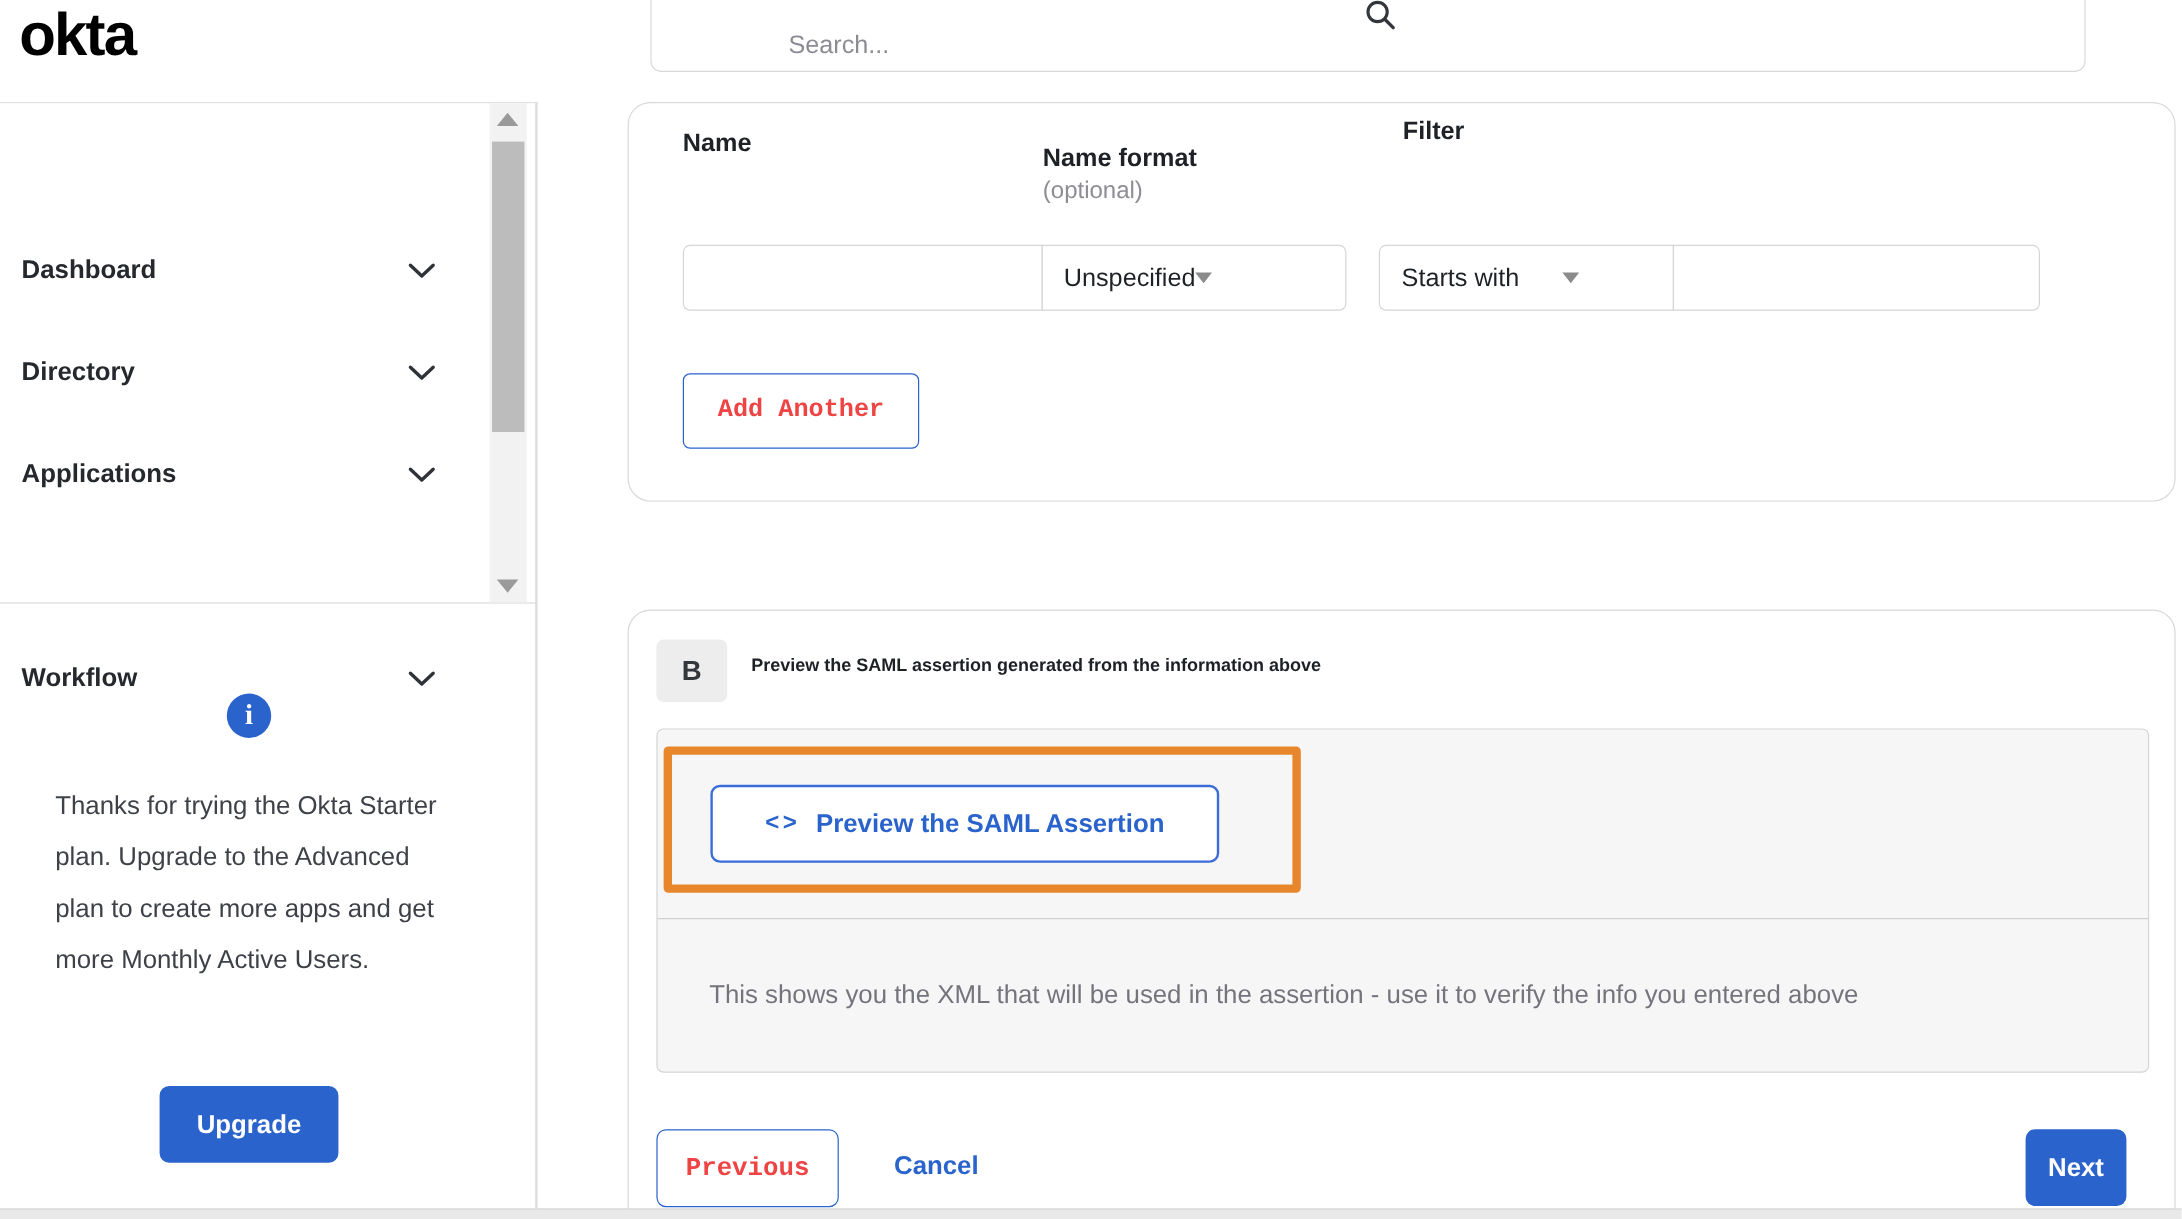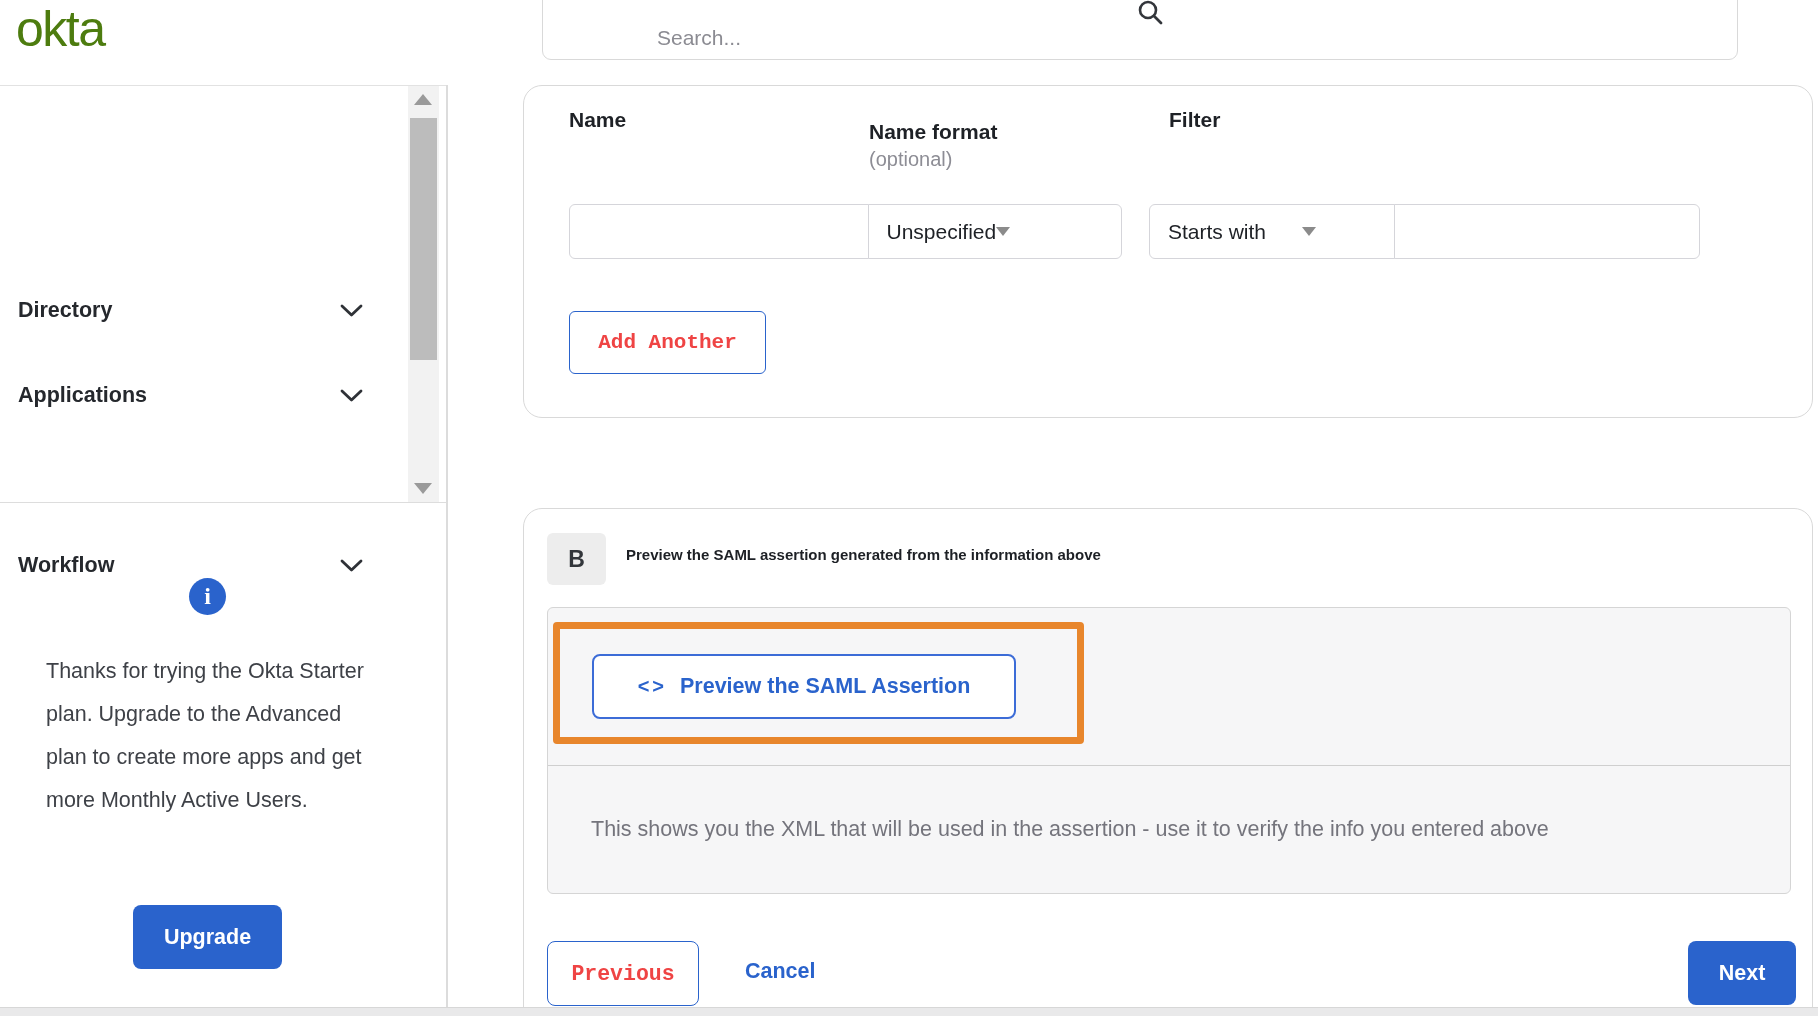--- a/index.html
+++ b/index.html
@@ -1,22 +1,22 @@
 <!DOCTYPE html>
 <html><head>
 <meta charset="utf-8">
 <style>
   * { margin: 0; padding: 0; box-sizing: border-box; }
   html, body { width: 1818px; height: 1016px; overflow: hidden; background: #ffffff;
     font-family: "Liberation Sans", sans-serif; }
   .abs { position: absolute; }
 
   
-  #logo { left: 16px; top: 0px; font-size: 50px; font-weight: 400; letter-spacing: -1.5px;
-    color: #4d7c0f; text-align: center; }
+  #logo { left: 16px; top: 0px; font-size: 50px; font-weight: 700; letter-spacing: -1.5px;
+    color: #000000; text-align: center; }
   #searchbox { left: 542px; top: -16px; width: 1196px; height: 76px; background: #fff;
     border: 1.5px solid #d9d9d9; border-radius: 9px; display: flex; align-items: flex-end; }
   #searchbox .inner { display: flex; align-items: center; height: 60px; width: 100%; padding-left: 20px; flex-direction: column; }
   #search-input { border: none; outline: none; font-size: 21px; color: #3c3f44; width: 1000px;
     margin-left: 14px; background: transparent; font-family: "Liberation Sans", sans-serif; }
   #search-input::placeholder { color: #8b8b92; }
 
   
   #nav { left: 0; top: 85px; width: 447px; height: 418px; background: #fff;
     border-top: 1.5px solid #e2e2e2; border-bottom: 1.5px solid #dddddd; }
@@ -81,21 +81,21 @@
     font-size: 21.5px; font-weight: 700; cursor: pointer; display: flex; align-items: center;
     justify-content: center; gap: 13px; font-family: "Liberation Sans", sans-serif; }
   #preview-btn .code { font-size: 20px; font-weight: 700; letter-spacing: 3px; }
   #hint-row { position: absolute; left: 0; top: 158px; width: 100%; height: 127px;
     display: flex; align-items: center; padding-left: 43px; }
   #hint-row .txt { font-size: 21.5px; color: #74747c; }
 
   
   #prev-btn { left: 547px; top: 941px; width: 152px; height: 65px; font-size: 21.5px; border-radius: 8px; }
   #cancel-link { left: 745px; top: 959px; font-size: 21.5px; font-weight: 700; color: #2a63cc; cursor: pointer; }
-  #next-btn { left: 1688px; top: 941px; width: 108px; height: 64px; background: #2a63cc; border: none;
+  #next-btn { left: 1688px; top: 941px; width: 84px; height: 64px; background: #2a63cc; border: none;
     border-radius: 8px; color: #fff; font-size: 21.5px; font-weight: 700; cursor: pointer;
     font-family: "Liberation Sans", sans-serif; }
 
   #bottom-strip { left: 0; top: 1007px; width: 1818px; height: 9px; background: #e9e9ea;
     border-top: 1px solid #d7d7d7; }
 </style>
 </head>
 <body>
 
 <div class="abs" id="logo">okta</div>
@@ -106,20 +106,26 @@
       <svg width="27" height="27" viewBox="0 0 27 27">
           <circle cx="11" cy="11" r="8" fill="none" stroke="#33363b" stroke-width="2.6"></circle>
           <line x1="17" y1="17" x2="24" y2="24" stroke="#33363b" stroke-width="2.8" stroke-linecap="round"></line>
         </svg>
     </span>
     <input id="search-input" placeholder="Search..." style="">
   </div>
 </div>
 
 <div class="abs" id="nav">
+  <div class="nav-item" style="top:117px">
+    <span class="lbl">Dashboard</span>
+    <span class="chev"><svg width="23" height="14" viewBox="0 0 23 14">
+          <polyline points="2,2 11.5,11 21,2" fill="none" stroke="#2f3237" stroke-width="2.8" stroke-linecap="round" stroke-linejoin="round"></polyline>
+        </svg></span>
+  </div>
   <div class="nav-item" style="top:202px">
     <span class="lbl">Directory</span>
     <span class="chev"><svg width="23" height="14" viewBox="0 0 23 14">
           <polyline points="2,2 11.5,11 21,2" fill="none" stroke="#2f3237" stroke-width="2.8" stroke-linecap="round" stroke-linejoin="round"></polyline>
         </svg></span>
   </div>
   <div class="nav-item" style="top:287px">
     <span class="lbl">Applications</span>
     <span class="chev"><svg width="23" height="14" viewBox="0 0 23 14">
           <polyline points="2,2 11.5,11 21,2" fill="none" stroke="#2f3237" stroke-width="2.8" stroke-linecap="round" stroke-linejoin="round"></polyline>
@@ -142,21 +148,21 @@
 <div class="abs" id="sidebar-border"></div>
 
 <div class="abs" id="info-icon">i</div>
 <div class="abs" id="promo-text">Thanks for trying the Okta Starter plan. Upgrade to the Advanced plan to create more apps and get more Monthly Active Users.</div>
 <button class="abs" id="upgrade-btn">Upgrade</button>
 
 <div class="abs card" id="card1">
   <div class="abs col-label" style="left:45px; top:22px;">Name</div>
   <div class="abs col-label" style="left:345px; top:34px;">Name format</div>
   <div class="abs col-sub" style="left:345px; top:62px;">(optional)</div>
-  <div class="abs col-label" style="left:645px; top:22px;">Filter</div>
+  <div class="abs col-label" style="left:645px; top:12px;">Filter</div>
 
   <input class="abs tfield rad-l" style="left: 45px; top: 118px; width: 300px;" value="">
   <div class="abs select rad-r" style="left:345px; top:118px; width:254px;">
     <span class="val">Unspecified</span>
     <span class="dd-arrow"></span>
   </div>
 
   <div class="abs select rad-l" style="left:625px; top:118px; width:246px;gap:36px;">
     <span class="val">Starts with</span>
     <span class="dd-arrow"></span>

